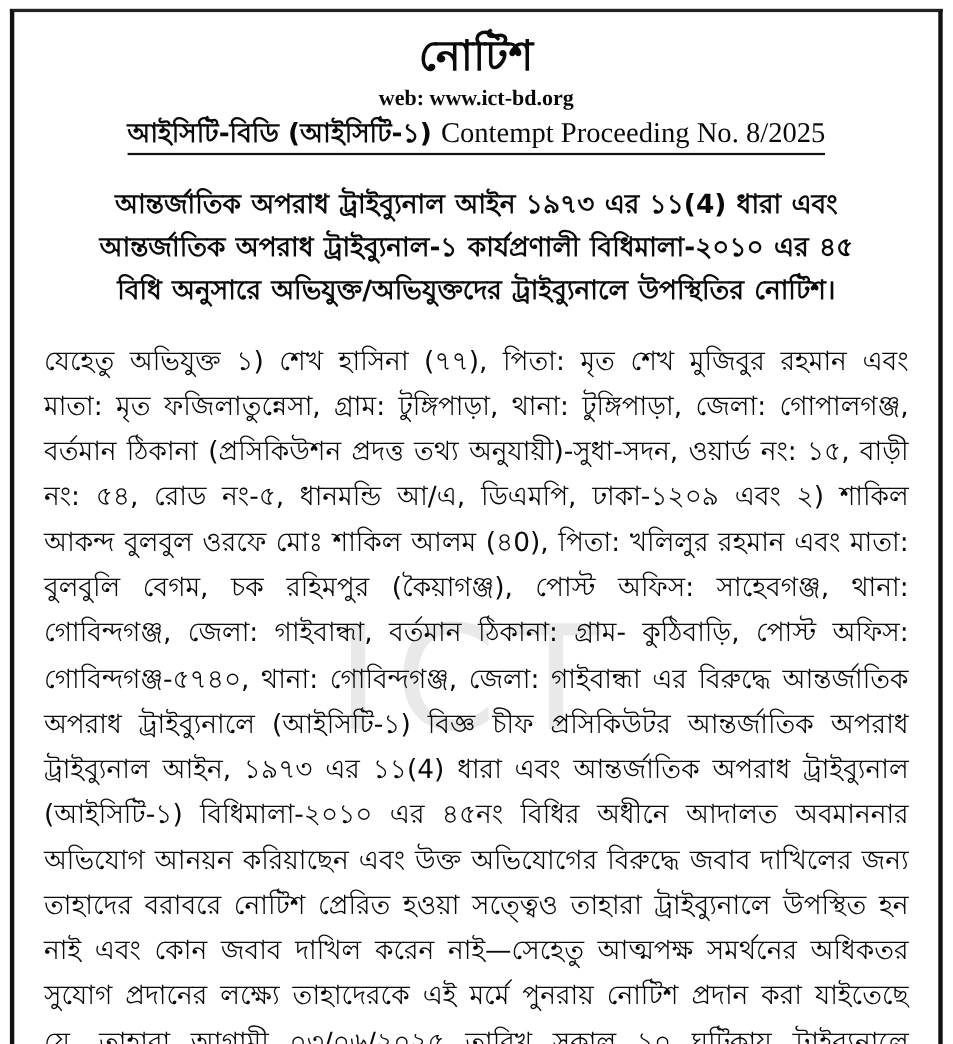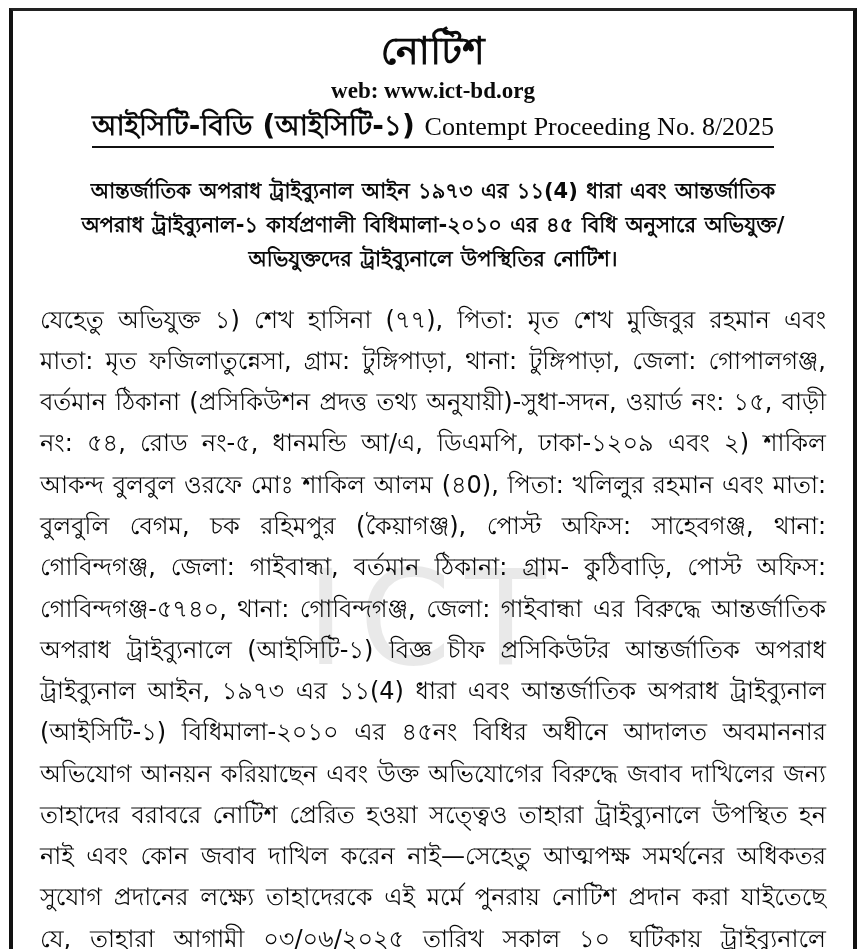--- a/index.html
+++ b/index.html
@@ -81,54 +81,54 @@
     font-family: "DejaVu Sans", "Liberation Sans", sans-serif;
     font-size: 25px;
     font-weight: 700;
     line-height: 1.22;
     margin: 2px 0 2px 0;
   }
 
   .web-line {
     text-align: center;
     font-family: "Liberation Serif", "DejaVu Serif", serif;
-    font-size: 23px;
+    font-size: 20px;
     font-weight: 700;
     line-height: 1.2;
     margin: 3px 0 4px 0;
   }
 
   .case-line {
     text-align: center;
     font-size: 26px;
     line-height: 1.25;
     margin: 4px 0 0 0;
   }
   .case-line .case-inner {
     display: inline-block;
     border-bottom: 2px solid #111;
     padding-bottom: 2px;
   }
   .case-line .bn {
     font-family: "DejaVu Sans", "Liberation Sans", sans-serif;
     font-weight: 700;
-    font-size: 28px;
+    font-size: 24px;
   }
   .case-line .en {
     font-family: "Liberation Serif", "DejaVu Serif", serif;
     font-weight: 400;
     font-size: 26px;
   }
 
   
   .subject {
     margin: 26px 44px 0 44px;
     text-align: center;
     font-family: "DejaVu Sans", "Liberation Sans", sans-serif;
-    font-size: 21px;
+    font-size: 24px;
     font-weight: 700;
     line-height: 1.62;
     word-spacing: 1px;
   }
 
   
   .body-text {
     margin: 24px 14px 0 14px;
     text-align: justify;
     text-justify: inter-word;

